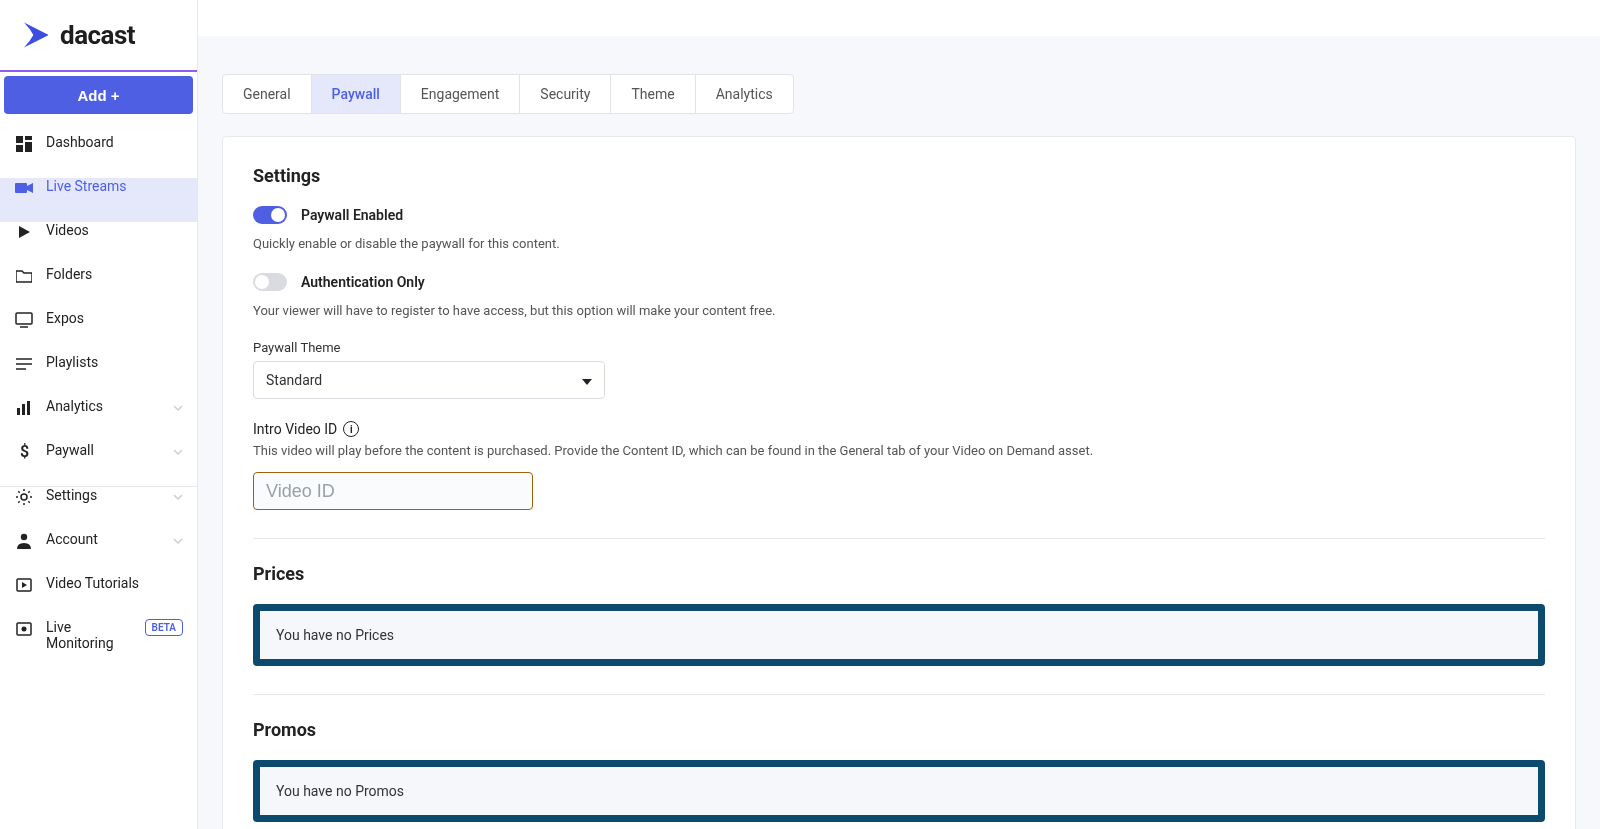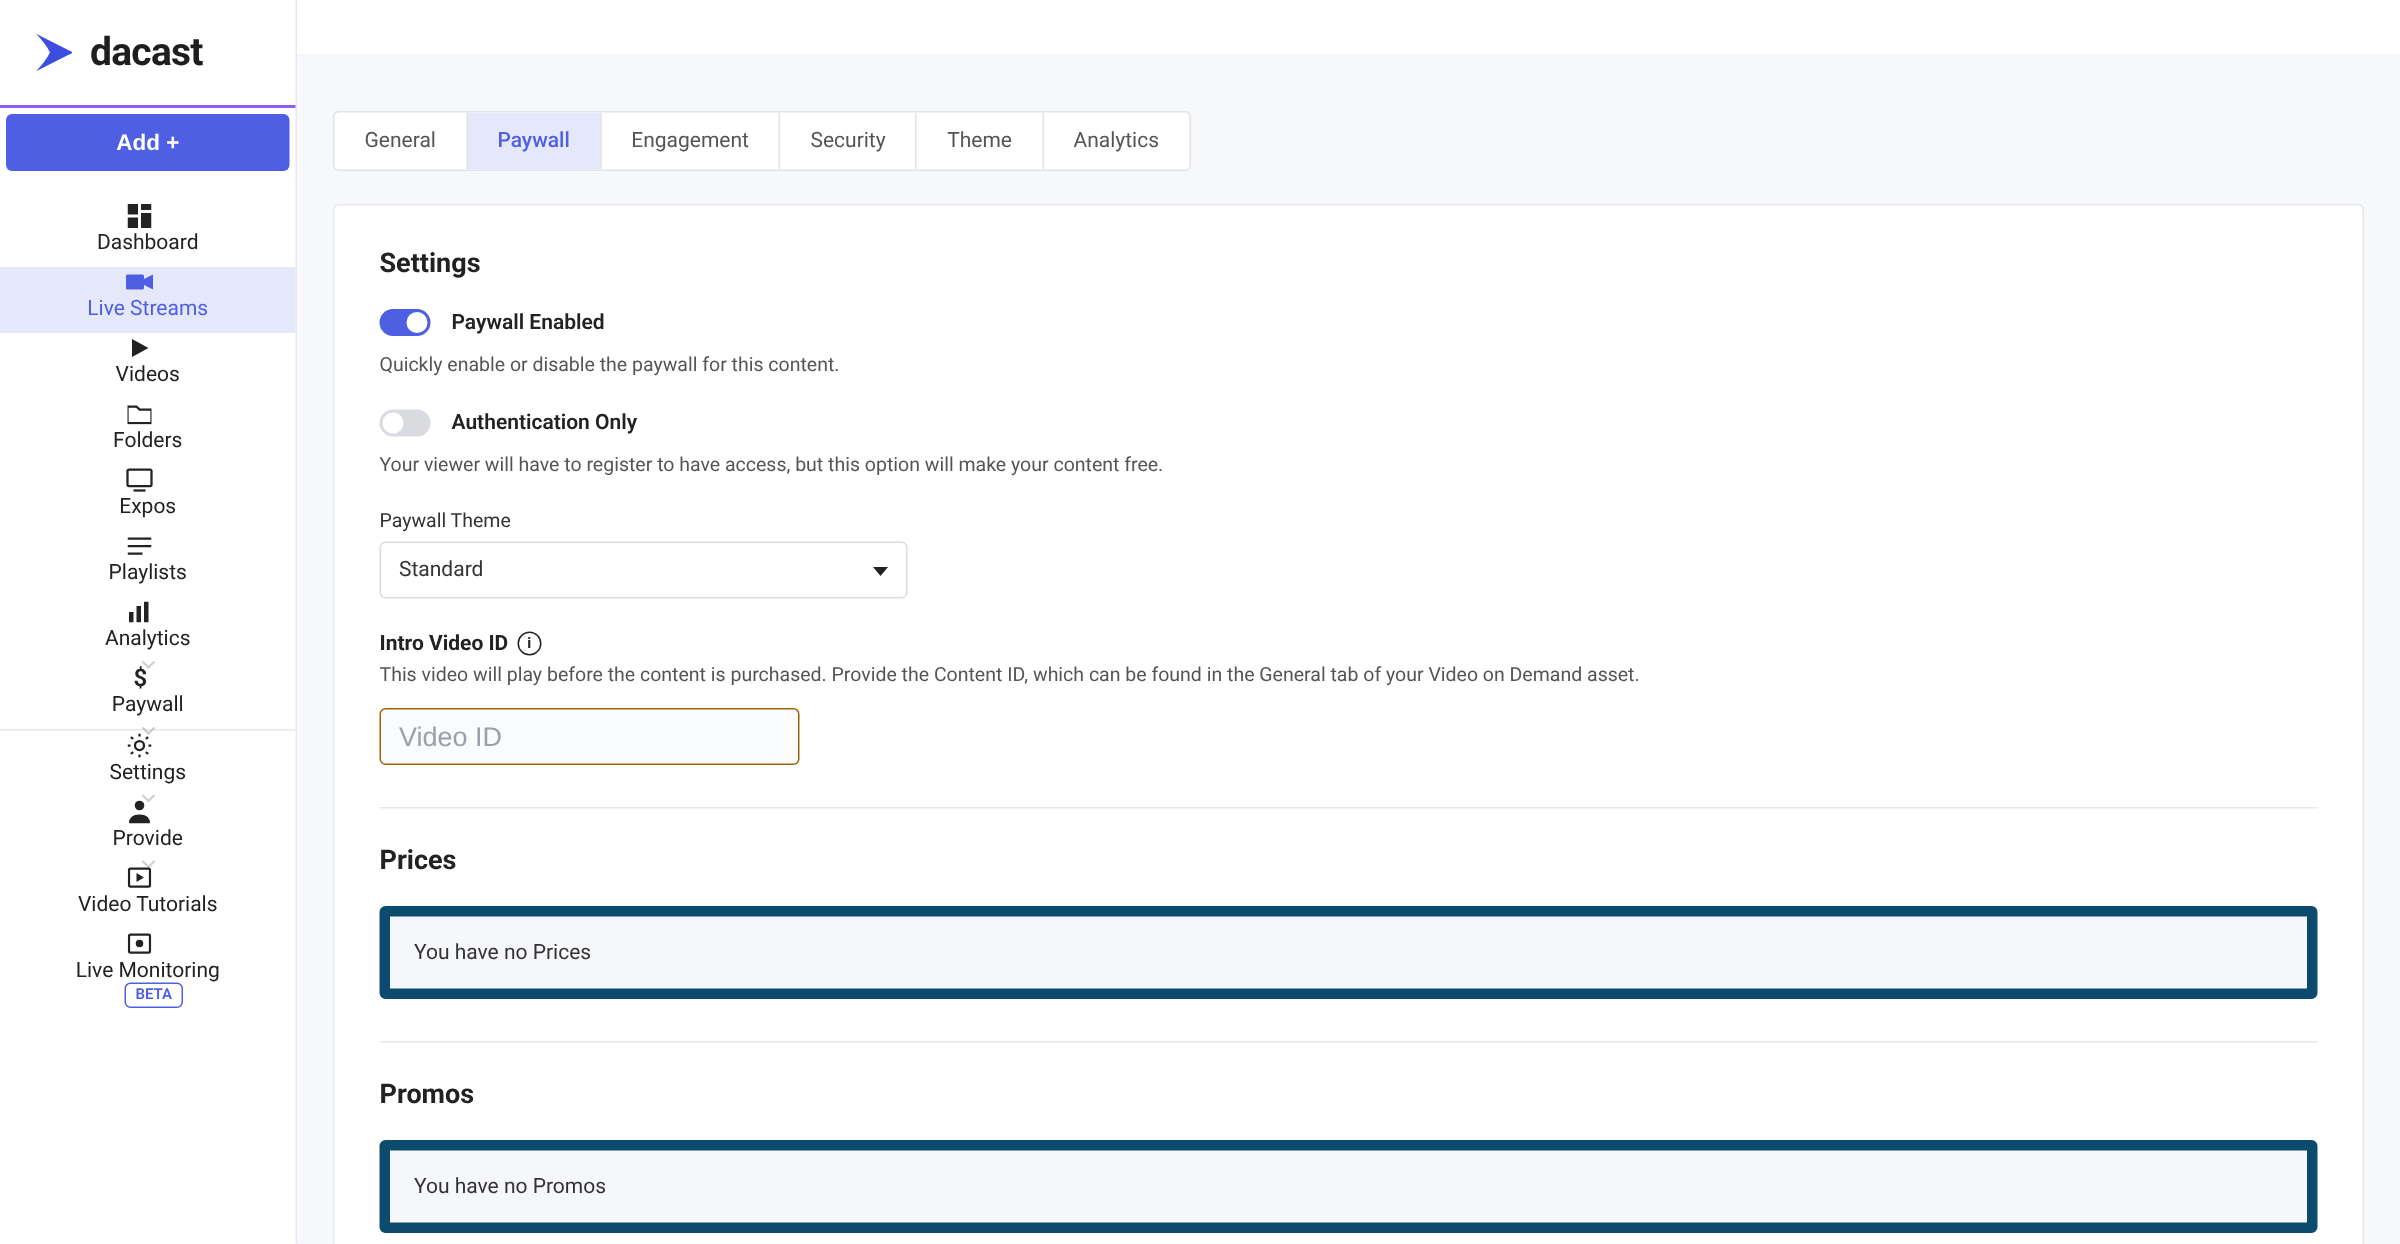--- a/index.html
+++ b/index.html
@@ -44,28 +44,27 @@
     border: none;
     border-radius: 4px;
     height: 38px;
     font-size: 15px;
     font-weight: 600;
     cursor: pointer;
   }
   .nav { display: flex; flex-direction: column; }
   .nav-item {
     display: flex;
-    align-items: center;
+    align-items: flex-start;
     height: 44px;
     padding: 0 14px;
     font-size: 14px;
     color: #222;
     cursor: pointer;
     position: relative;
-    flex-direction: column;
   }
   .nav-item.active {
     background: #e5e8fb;
     color: #4e5fe3;
   }
   .nav-item .icon {
     width: 20px;
     height: 20px;
     margin-right: 12px;
     flex-shrink: 0;
@@ -168,21 +167,21 @@
     margin-bottom: 22px;
   }
   .field-label {
     font-size: 13px;
     color: #333;
     margin-bottom: 6px;
     display: flex;
     align-items: center;
     gap: 6px;
   }
-  .field-label strong { font-weight: 700; color:#222; font-size: 14px; }
+  .field-label strong { font-weight: 400; color:#222; font-size: 14px; }
   .select-box {
     width: 352px;
     height: 38px;
     border: 1px solid #d9dbe0;
     border-radius: 4px;
     background: #fff;
     display: flex;
     align-items: center;
     justify-content: space-between;
     padding: 12px 12px;
@@ -355,21 +354,21 @@
         </span>
       </div>
 
       <div class="nav-item">
         <span class="icon">
           <svg width="14" height="16" viewBox="0 0 14 16">
               <circle cx="7" cy="4" r="3.2" fill="#222"></circle>
               <path d="M0 16 Q0 10 7 10 Q14 10 14 16 Z" fill="#222"></path>
             </svg>
         </span>
-        <span class="label">Provide</span>
+        <span class="label">Account</span>
         <span class="chev">
           <svg width="10" height="6" viewBox="0 0 10 6">
               <path d="M1 1 L5 5 L9 1" fill="none" stroke="#888" stroke-width="1.5"></path>
             </svg>
         </span>
       </div>
 
       <div class="nav-item">
         <span class="icon">
           <svg width="16" height="14" viewBox="0 0 16 14">

